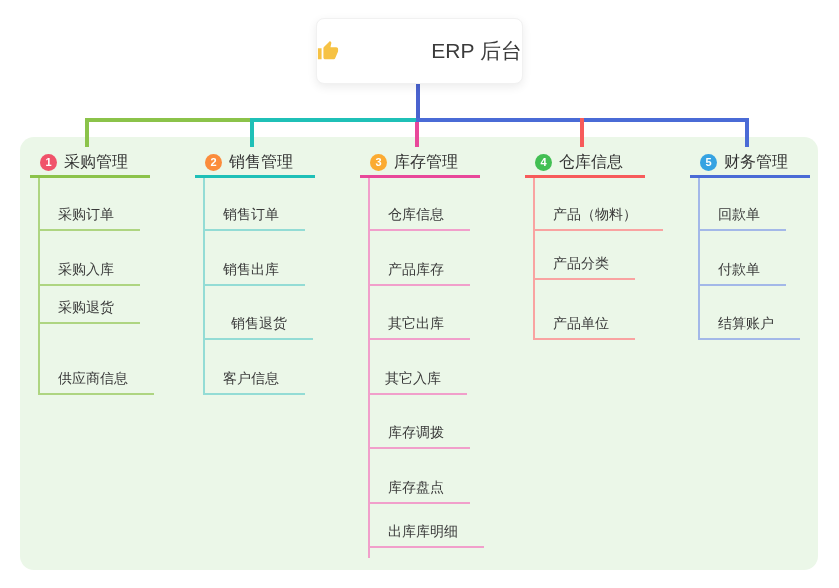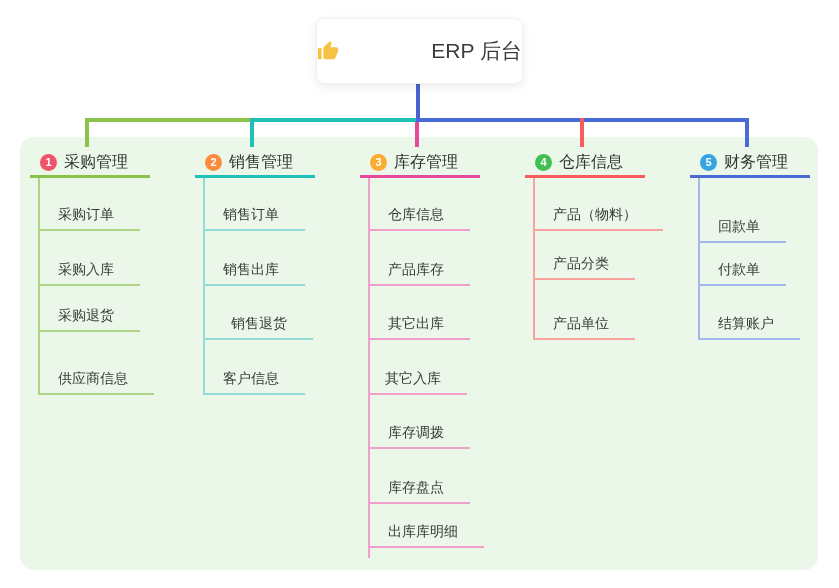--- a/index.html
+++ b/index.html
@@ -71,21 +71,21 @@
           <div class="badge" style="background: rgb(240, 83, 106);">1</div>
           <div>采购管理</div>
         </div>
         <div class="vline" style="left: 38px; top: 178px; width: 2px; height: 216.5px; background: rgb(174, 213, 129);"></div>
         <div class="child-row" style="left: 38px; top: 199px; border-bottom-color: rgb(174, 213, 129); justify-content: center;">
           <div>采购订单</div>
         </div>
         <div class="child-row" style="left: 38px; top: 254px; border-bottom-color: rgb(174, 213, 129);">
           <div>采购入库</div>
         </div>
-        <div class="child-row" style="left: 38px; top: 300px; border-bottom-color: rgb(174, 213, 129);">
+        <div class="child-row" style="left: 38px; top: 292px; border-bottom-color: rgb(174, 213, 129);">
           <div>采购退货</div>
         </div>
         <div class="child-row" style="left: 38px; top: 363px; border-bottom-color: rgb(174, 213, 129);">
           <div>供应商信息</div>
         </div>
       </div>
       <div>
         <div class="branch-title" style="left: 195px; top: 149px; width: 120px; border-bottom-color: rgb(31, 192, 183);">
           <div class="badge" style="background: rgb(251, 140, 60);">2</div>
           <div>销售管理</div>
@@ -147,21 +147,21 @@
         <div class="child-row" style="left: 533px; top: 308px; border-bottom-color: rgb(249, 163, 161);">
           <div>产品单位</div>
         </div>
       </div>
       <div>
         <div class="branch-title" style="left: 690px; top: 149px; width: 120px; border-bottom-color: rgb(74, 107, 214);">
           <div class="badge" style="background: rgb(54, 163, 226);">5</div>
           <div>财务管理</div>
         </div>
         <div class="vline" style="left: 698px; top: 178px; width: 2px; height: 162px; background: rgb(163, 184, 232);"></div>
-        <div class="child-row" style="left: 698px; top: 199px; border-bottom-color: rgb(163, 184, 232); margin-top: 12px;">
+        <div class="child-row" style="left: 698px; top: 199px; border-bottom-color: rgb(163, 184, 232);">
           <div>回款单</div>
         </div>
         <div class="child-row" style="left: 698px; top: 254px; border-bottom-color: rgb(163, 184, 232);">
           <div>付款单</div>
         </div>
         <div class="child-row" style="left: 698px; top: 308px; border-bottom-color: rgb(163, 184, 232);">
           <div>结算账户</div>
         </div>
       </div>
     </div>

